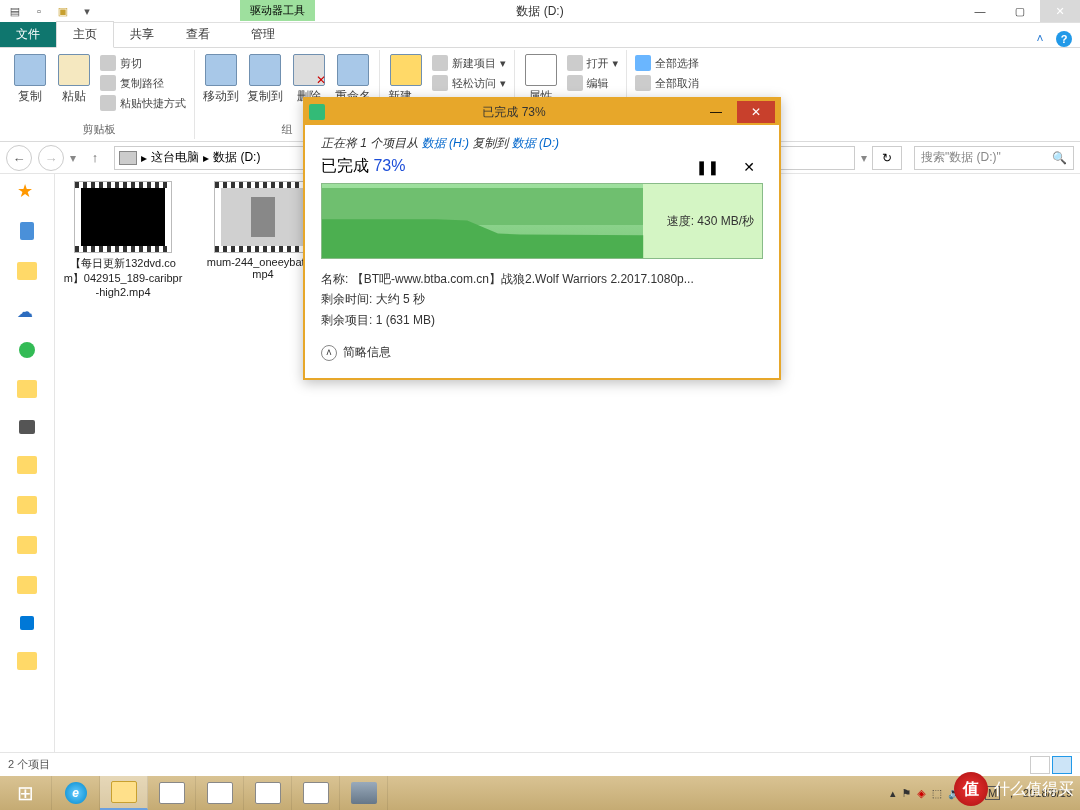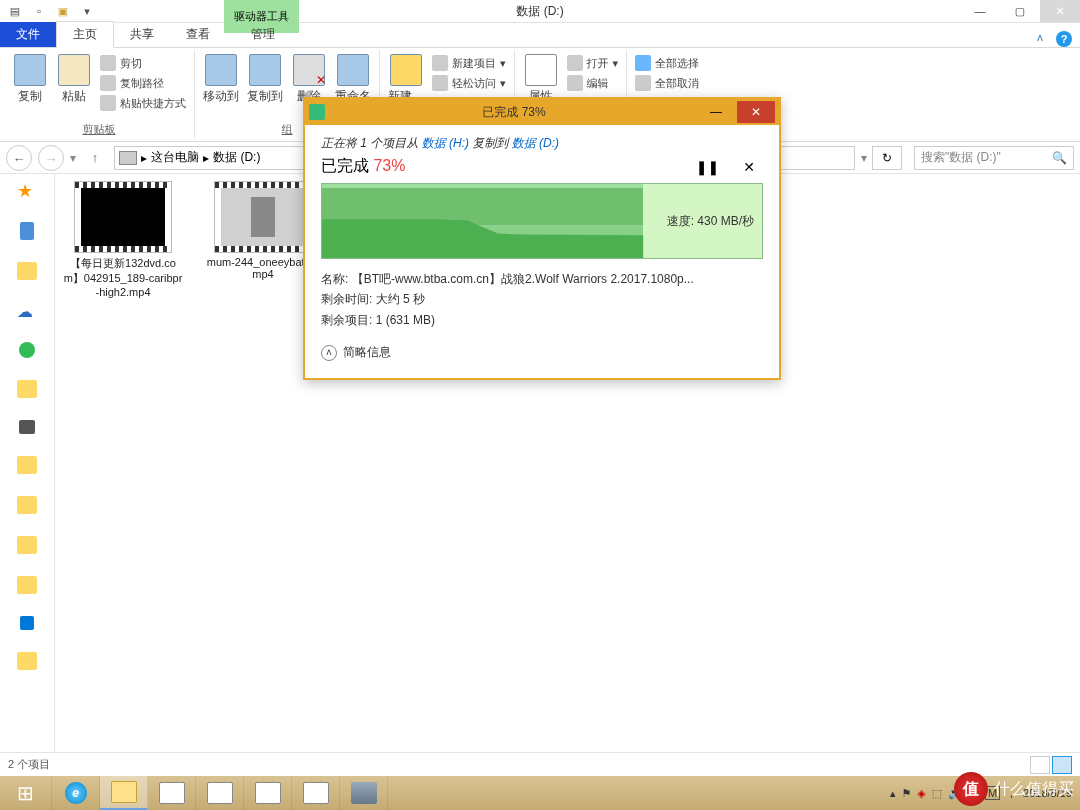--- a/index.html
+++ b/index.html
@@ -2,41 +2,41 @@
 <html><head>
 <meta charset="utf-8">
 <style>
 * { margin:0; padding:0; box-sizing:border-box; font-family:"Microsoft YaHei","Segoe UI",sans-serif; }
 body { width:1080px; height:810px; background:#fff; position:relative; overflow:hidden; font-size:12px; }
 
 
 .titlebar { height:23px; background:#fff; display:flex; align-items:center; border-bottom:1px solid #e0e0e0; }
 .titlebar .qat { display:flex; gap:2px; padding:0 4px; }
 .titlebar .qat-btn { width:22px; height:18px; display:flex; align-items:center; justify-content:center; font-size:11px; color:#555; }
-.titlebar .ctx-tab { background:#9ee09e; padding:2px 10px; font-size:11px; position:absolute; left:224px; top:0; height:33px; display:flex; align-items:center; }
+.titlebar .ctx-tab { background:#9ee09e; padding:2px 10px; font-size:11px; position:absolute; left:240px; top:0; height:21px; display:flex; align-items:center; }
 .titlebar .title-text { position:absolute; left:50%; transform:translateX(-50%); font-size:12px; color:#333; }
 .titlebar .winbtns { margin-left:auto; display:flex; }
 .titlebar .winbtn { width:40px; height:22px; display:flex; align-items:center; justify-content:center; font-size:11px; color:#333; }
 .titlebar .winbtn.close { background:#d9d9d9; color:#fff; }
 
 
 .ribbon-tabs { height:25px; display:flex; align-items:flex-end; border-bottom:1px solid #dadada; position:relative; }
 .ribbon-tab { padding:4px 16px; font-size:12px; color:#333; cursor:pointer; }
-.ribbon-tab.file { background:#1d4ed8; color:#fff;text-align:center; }
+.ribbon-tab.file { background:#0f766e; color:#fff;text-align:center; }
 .ribbon-tab.active { border:1px solid #dadada; border-bottom:1px solid #fff; background:#fff; margin-bottom:-1px; }
 .ribbon-tab.ctx { position:absolute; left:235px; }
 .ribbon-help { margin-left:auto; display:flex; gap:8px; padding-right:8px; align-items:center; }
 .ribbon-help span { width:16px; height:16px; display:flex; align-items:center; justify-content:center; }
 .help-circle { width:15px; height:15px; border-radius:50%; background:#2199e8; color:#fff; font-size:11px; font-weight:bold; }
 
 
 .ribbon { height:94px; background:#fff; display:flex; border-bottom:1px solid #dadada; padding:2px 4px; }
 .rib-group { display:flex; flex-direction:column; align-items:center; padding:0 6px; border-right:1px solid #e5e5e5; }
 .rib-group .rib-row { display:flex; gap:4px; flex:1; }
-.rib-group .rib-label { font-size:11px; color:#666; padding:2px 0;text-decoration:underline; }
+.rib-group .rib-label { font-size:11px; color:#666; padding:2px 0; }
 .rib-big { display:flex; flex-direction:column; align-items:center; width:40px; gap:2px; font-size:12px; color:#444; padding-top:4px; }
 .rib-big .ico { width:32px; height:32px; background:#a8c8e8; border:1px solid #7090b0; border-radius:2px; }
 .rib-big .ico.paste { background:#f5e8c0; }
 .rib-small-col { display:flex; flex-direction:column; gap:2px; padding-top:4px; }
 .rib-small { display:flex; align-items:center; gap:4px; font-size:11px; color:#444; padding:1px 2px; }
 .rib-small .ico { width:16px; height:16px; background:#ccc; border-radius:2px; display:inline-block; }
 .rib-big .ico.folder-new { background:#ffd968; }
 .rib-big .ico.props { background:#fff; border:1px solid #888; position:relative; }
 .rib-big .ico.del { background:#ddd; position:relative; }
 .rib-big .ico.del::after { content:"✕"; color:#c00; position:absolute; right:-2px; bottom:-2px; font-size:12px; }
@@ -79,21 +79,21 @@
 .dlg-title { height:26px; background:#e7a72a; display:flex; align-items:center; padding:0 4px; }
 .dlg-title .dlg-ico { width:16px; height:16px; margin-right:6px; background:#3b7; border-radius:2px; }
 .dlg-title .dlg-text { flex:1; text-align:center; font-size:12px; color:#333; }
 .dlg-title .dlg-btn { width:38px; height:22px; display:flex; align-items:center; justify-content:center; font-size:12px; }
 .dlg-title .dlg-btn.close { background:#c8402c; color:#fff; margin-left:2px; }
 .dlg-body { padding:10px 16px 12px; }
 .dlg-line1 { font-size:12px; color:#333;font-style:italic; }
 .dlg-line1 a { color:#0066cc; }
 .dlg-prog-row { display:flex; align-items:center; margin-top:4px; }
 .dlg-prog-title { font-size:16px; }
-.dlg-prog-title .pct { color:#ef4444; }
+.dlg-prog-title .pct { color:#1d4ed8; }
 .dlg-prog-btns { margin-left:auto; display:flex; gap:24px; font-size:14px; padding-right:8px; }
 .chart { margin-top:6px; height:76px; border:1px solid #8b8; background:#d4f5c4; position:relative; overflow:hidden; }
 .chart .fill { position:absolute; left:0; top:0; bottom:0; width:73%; background:linear-gradient(#9ee09e,#7bc77b); }
 .chart .wave { position:absolute; left:0; right:0; bottom:0; height:55%; background:#4caf50; clip-path:polygon(0 0,0 5%,20% 5%,26% 5%,33% 8%,40% 40%,45% 42%,73% 44%,73% 100%,0 100%); }
 .chart .wave-top { position:absolute; left:0; right:27%; top:5%; height:50%; background:#6fbf6f; }
 .chart .speed { position:absolute; right:6px; top:50%; transform:translateY(-50%); font-size:12px; color:#333; background:rgba(212,245,196,.8); padding:0 2px; }
 .dlg-details { margin-top:10px; font-size:12px; color:#333; line-height:1.7; }
 .dlg-more { margin-top:14px; display:flex; align-items:center; gap:6px; font-size:12px; color:#333; }
 .dlg-more .chev { width:16px; height:16px; border:1px solid #888; border-radius:50%; display:flex; align-items:center; justify-content:center; font-size:10px; }
 

